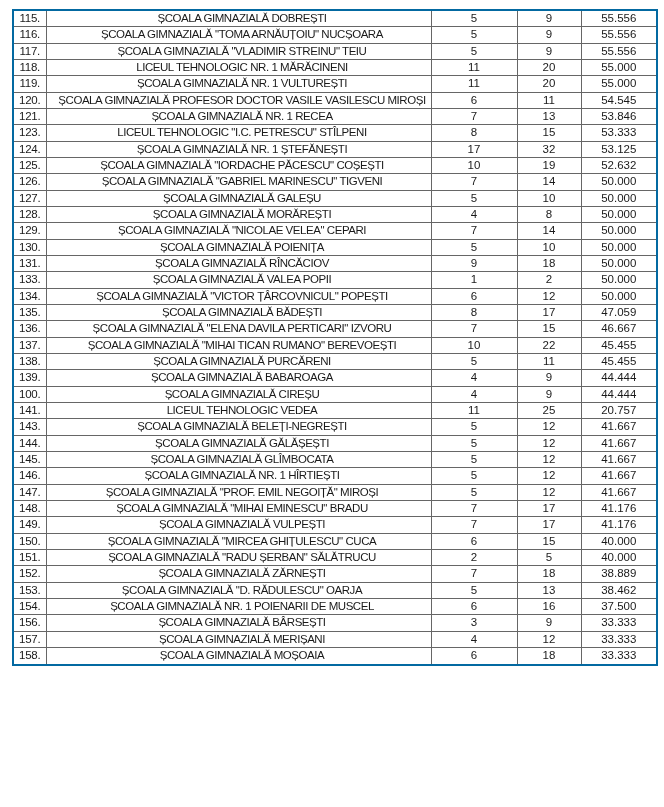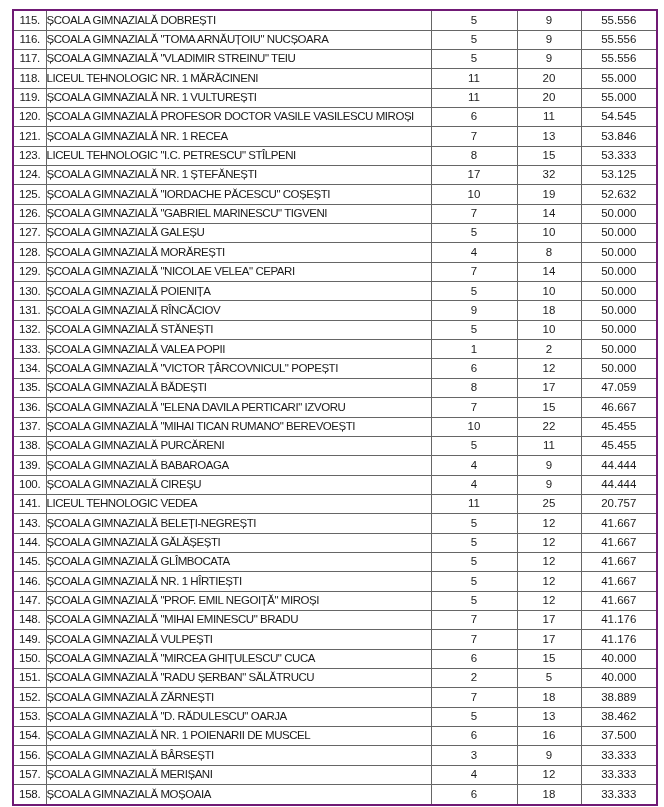--- a/index.html
+++ b/index.html
@@ -12,41 +12,42 @@
     height: 807px;
     position: relative;
     overflow: hidden;
     font-family: "Liberation Sans", "DejaVu Sans", sans-serif;
   }
   .doc-table {
     position: absolute;
     left: 12px;
     top: 9px;
     width: 644px;
-    height: 797px;
+    height: 657px;
     border-collapse: collapse;
     table-layout: fixed;
-    border: 2px solid #701a75;
+    border: 2px solid #0369a1;
   }
   .doc-table td {
     border: 1px solid #666666;
     font-size: 11.5px;
     color: #1a1a1a;
     padding: 0;
     vertical-align: middle;
     overflow: hidden;
     white-space: nowrap;
     line-height: 1;
   }
   td.c-no {
     text-align: center;
     letter-spacing: -0.2px;
   }
   td.c-name {
-    text-align: left;
+    text-align: center;
+    padding-left: 7px;
     letter-spacing: -0.45px;
   }
   td.c-a, td.c-b, td.c-pct {
     text-align: center;
   }
   col.w-no   { width: 33px; }
   col.w-name { width: 385px; }
   col.w-a    { width: 86px; }
   col.w-b    { width: 64px; }
   col.w-pct  { width: 76px; }
@@ -169,27 +170,20 @@
         <td class="c-pct">50.000</td>
       </tr>
       <tr>
         <td class="c-no">131.</td>
         <td class="c-name">ȘCOALA GIMNAZIALĂ RÎNCĂCIOV</td>
         <td class="c-a">9</td>
         <td class="c-b">18</td>
         <td class="c-pct">50.000</td>
       </tr>
       <tr>
-        <td class="c-no">132.</td>
-        <td class="c-name">ȘCOALA GIMNAZIALĂ STĂNEȘTI</td>
-        <td class="c-a">5</td>
-        <td class="c-b">10</td>
-        <td class="c-pct">50.000</td>
-      </tr>
-      <tr>
         <td class="c-no">133.</td>
         <td class="c-name">ȘCOALA GIMNAZIALĂ VALEA POPII</td>
         <td class="c-a">1</td>
         <td class="c-b">2</td>
         <td class="c-pct">50.000</td>
       </tr>
       <tr>
         <td class="c-no">134.</td>
         <td class="c-name">ȘCOALA GIMNAZIALĂ "VICTOR ȚÂRCOVNICUL" POPEȘTI</td>
         <td class="c-a">6</td>

